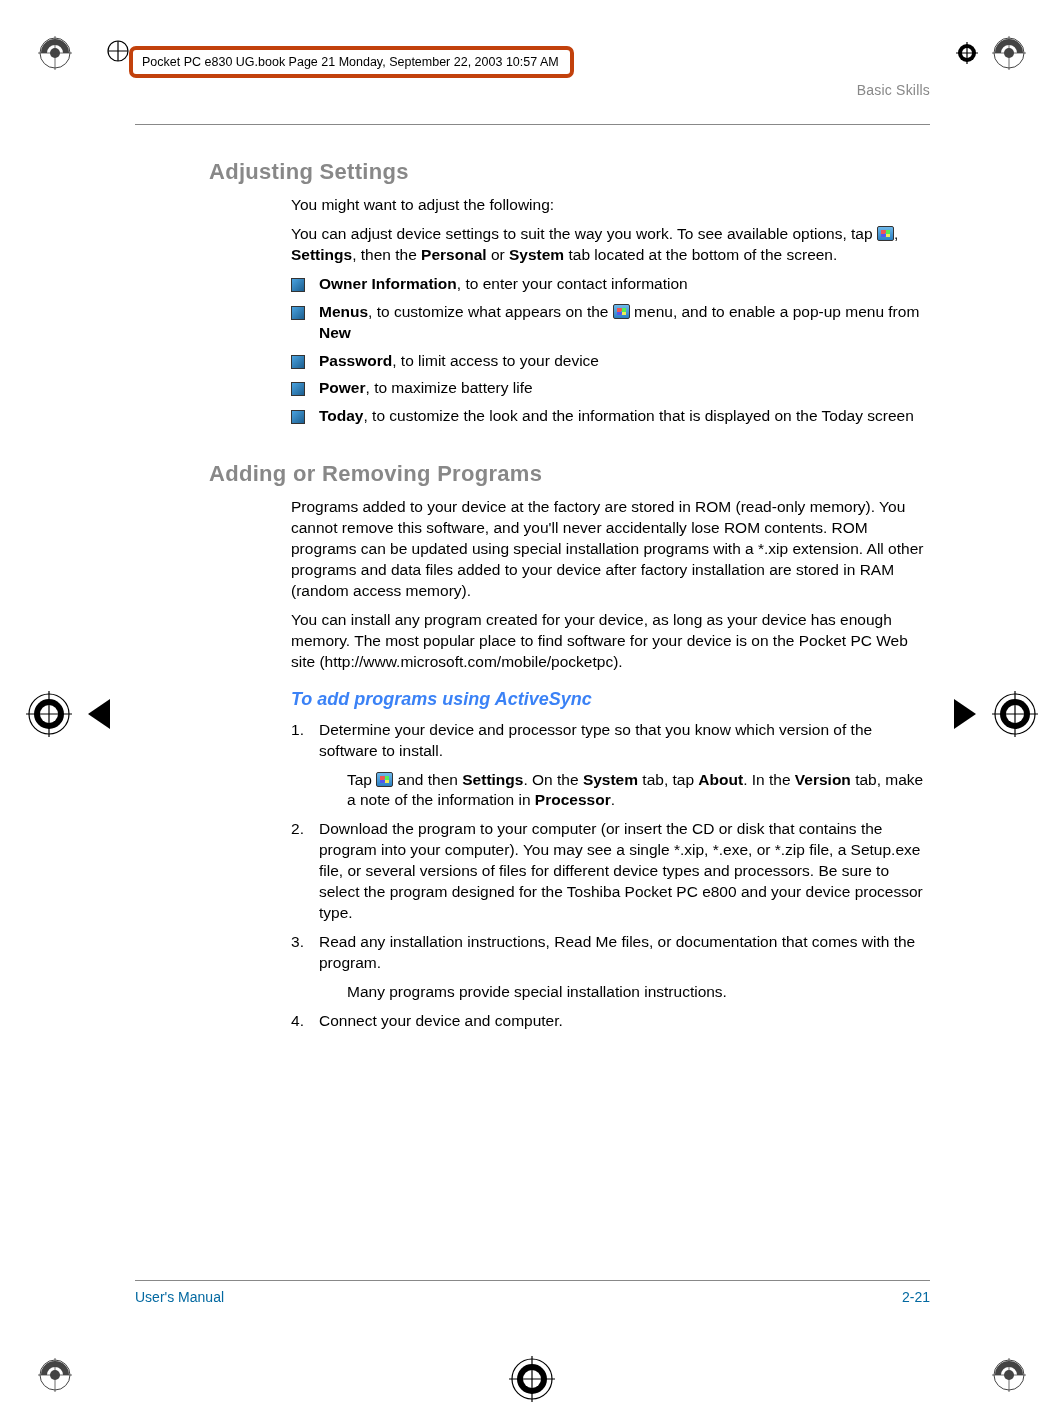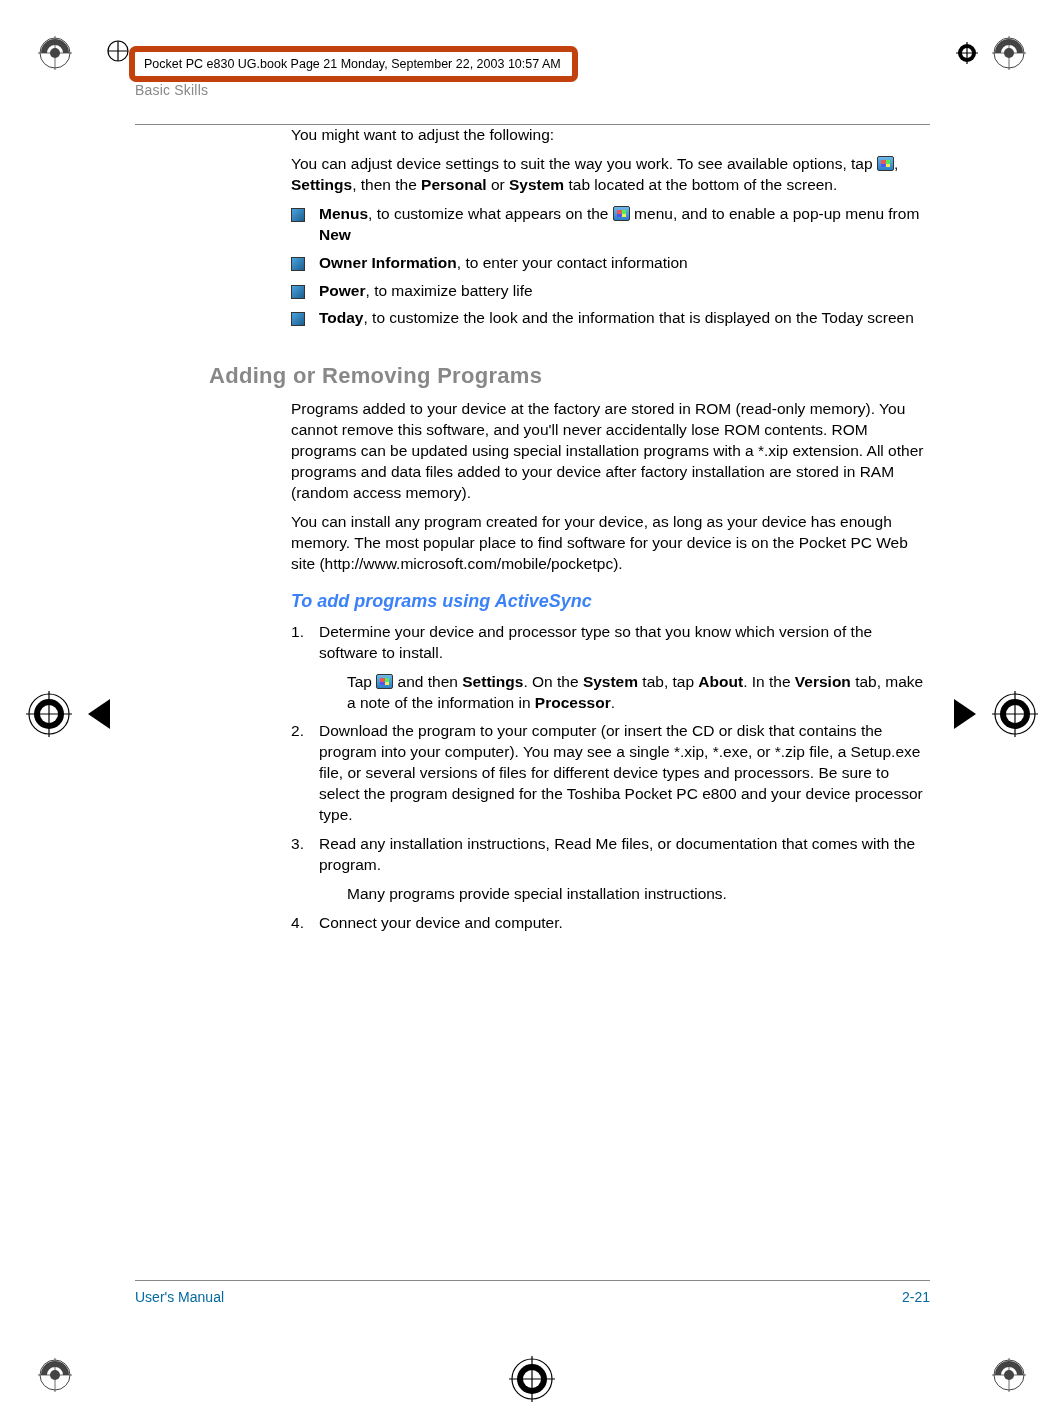--- a/index.html
+++ b/index.html
@@ -31,35 +31,35 @@
 .reg-bottom { bottom: 26px; left: 50%; transform: translateX(-50%); }
 .reg-mark svg { width: 46px; height: 46px; }
 .reg-arrow-left { position:absolute; top:50%; left:88px; transform:translateY(-50%); width:22px; height:30px; }
 .reg-arrow-right { position:absolute; top:50%; right:88px; transform:translateY(-50%); width:22px; height:30px; }
 .reg-arrow-top { position:absolute; top:40px; left:103px; width:30px; height:22px; }
 .reg-arrow-top2 { position:absolute; top:42px; right:86px; width:22px; height:22px; }
 .meta-frame {
   position: absolute;
   top: 46px;
   left: 129px;
-  border: 6px solid #c2410c;
+  border: 4px solid #c2410c;
   border-radius: 7px;
   padding: 5px 11px 5px 9px;
   font-size: 12.5px;
   background: #fff;
 }
 .page {
   position: absolute;
   top: 82px;
   left: 135px;
   width: 795px;
 }
 .header-rule { border-top: 1px solid #888; margin-top: 26px; margin-bottom: 0; }
 .header-text {
-  text-align: left;
+  text-align: right;
   font-size: 14px;
   color: #888;
   margin-bottom: 8px;
   letter-spacing: 0.2px;
 }
 .h1 {
   font-family: Arial, Helvetica, sans-serif;
   font-weight: 900;
   color: #888;
   font-size: 22px;
@@ -237,28 +237,30 @@
 </div>
 
 <div class="meta-frame">
   <span>Pocket PC e830 UG.book  Page 21  Monday, September 22, 2003  10:57 AM</span>
 </div>
 
 <div class="page">
   <div class="header-text">Basic Skills</div>
   <div class="header-rule"></div>
 
+  <div class="h1">Adjusting Settings</div>
   <div class="body-block">
     <p class="para">You might want to adjust the following:</p>
     <p class="para">
       <span>You can adjust device settings to suit the way you work. To see available options, tap </span><span class="start-icon"></span><span>, </span><span class="bold">Settings</span><span>, then the </span><span class="bold">Personal</span><span> or </span><span class="bold">System</span><span> tab located at the bottom of the screen.</span>
     </p>
     <ul class="ul">
+      <li><span class="bold">Owner Information</span><span>, to enter your contact information</span></li>
       <li><span class="bold">Menus</span><span>, to customize what appears on the </span><span class="start-icon"></span><span> menu, and to enable a pop-up menu from </span><span class="bold">New</span></li>
-      <li><span class="bold">Owner Information</span><span>, to enter your contact information</span></li>
+      <li><span class="bold">Password</span><span>, to limit access to your device</span></li>
       <li><span class="bold">Power</span><span>, to maximize battery life</span></li>
       <li><span class="bold">Today</span><span>, to customize the look and the information that is displayed on the Today screen</span></li>
     </ul>
   </div>
 
   <div class="h1">Adding or Removing Programs</div>
   <div class="body-block">
     <p class="para">Programs added to your device at the factory are stored in ROM (read-only memory). You cannot remove this software, and you'll never accidentally lose ROM contents. ROM programs can be updated using special installation programs with a *.xip extension. All other programs and data files added to your device after factory installation are stored in RAM (random access memory).</p>
     <p class="para">You can install any program created for your device, as long as your device has enough memory. The most popular place to find software for your device is on the Pocket PC Web site (http://www.microsoft.com/mobile/pocketpc).</p>
   </div>

